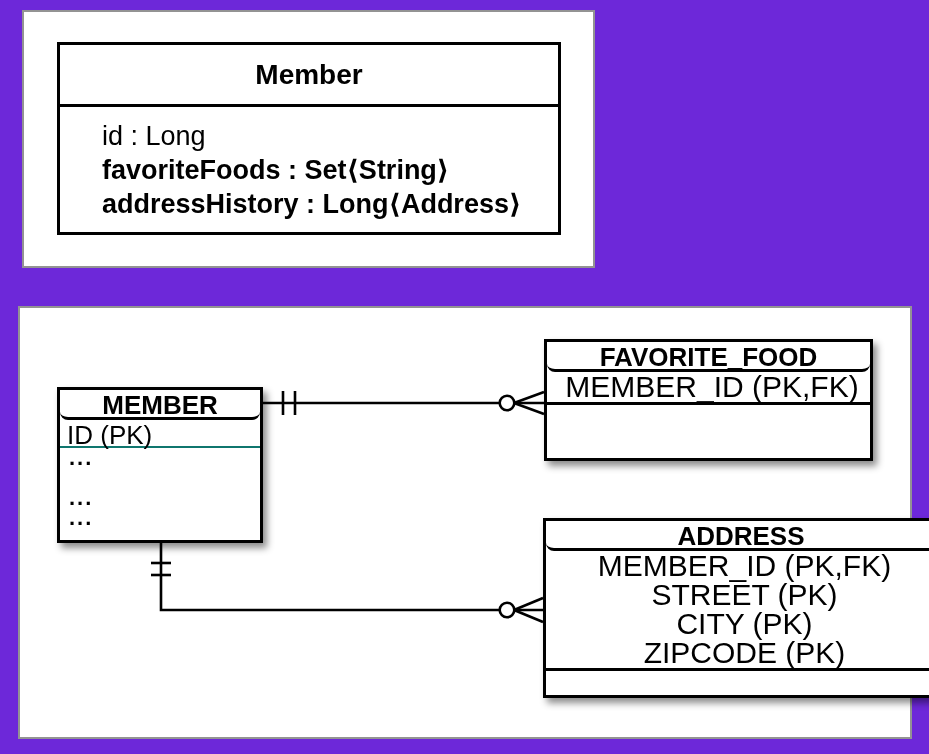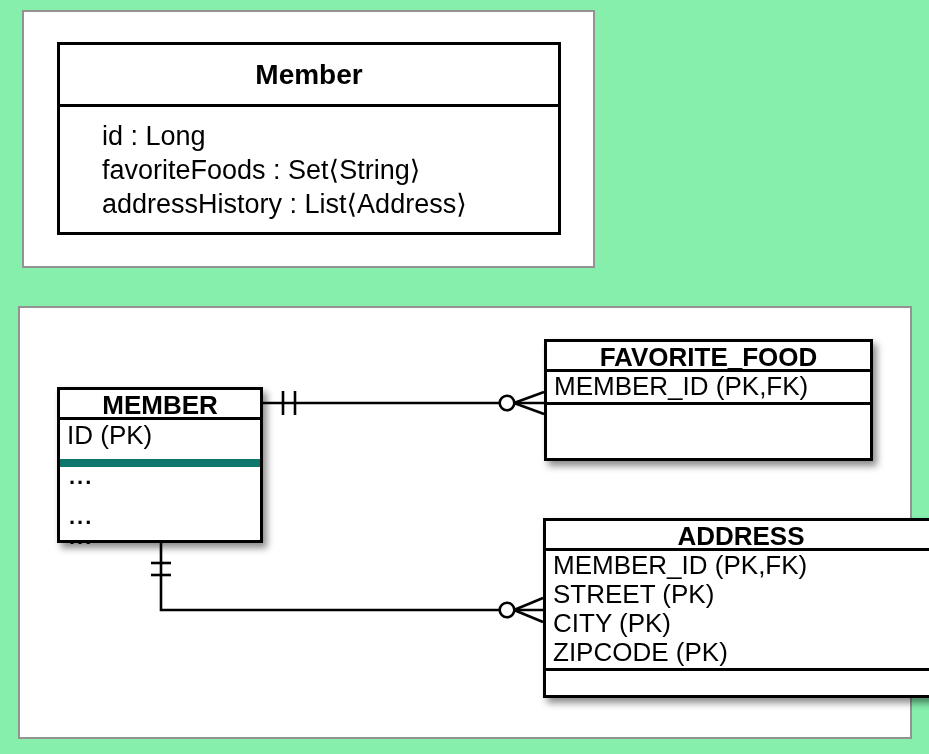--- a/index.html
+++ b/index.html
@@ -5,21 +5,21 @@
   :root {
     --panel-border: #939393;
     --line: #000000;
   }
   * { box-sizing: border-box; }
   html, body { margin: 0; padding: 0; background: #ffffff; }
   .page {
     position: relative;
     width: 929px;
     height: 754px;
-    background: #86efac;
+    background: #6d28d9;
     font-family: "Liberation Sans", "DejaVu Sans", sans-serif;
     color: #000;
     overflow: hidden;
   }
   .panel {
     position: absolute;
     background: #fff;
     border: 2px solid var(--panel-border);
   }
   .top-panel  { left: 22px; top: 10px;  width: 573px; height: 258px; }
@@ -39,54 +39,55 @@
     display: flex; align-items: center; justify-content: center;
     font-size: 28px; font-weight: bold;
   }
   .uml-body {
     padding: 12px 10px 0 10px;
     font-size: 27px;
     line-height: 34px;
     white-space: nowrap;
   }
   .uml-attr { font-weight: 400; margin-left: 32px; }
-  .uml-attr.bold { font-weight: 400; }
+  .uml-attr.bold { font-weight: 700; }
 
   
   .er-table {
     position: absolute;
     background: #fff;
     border: 3px solid #000;
     box-shadow: 4px 5px 7px rgba(0,0,0,0.45);
     display: flex; flex-direction: column;
     white-space: nowrap;
   }
   .member-table { left: 37px;  top: 79px;  width: 206px; height: 156px; }
   .ff-table     { left: 524px; top: 31px;  width: 329px; height: 122px; }
   .addr-table   { left: 523px; top: 210px; width: 396px; height: 180px; }
 
   .er-header {
     flex: none;
     height: 30px; line-height: 30px;
     border-bottom: 3px solid #000;
     text-align: center;
-    font-size: 26px; font-weight: bold;
+    font-size: 26px; font-weight: bold; border-radius: 8px;
   }
   .er-rows { flex: none; padding: 0 0 1px 0; }
   .er-row {
-    font-size: 26px;
+    font-size: 30px;
     line-height: 29px;
     padding-left: 7px;
+    text-align: center;
   }
   .member-table .pk-row {
     flex: none;
-    height: 47px; line-height: 31px;
+    height: 28px; line-height: 31px;
     padding-left: 7px;
     font-size: 26px;
-    border-bottom: 8px solid #0f766e;
+    border-bottom: 2px solid #0f766e;
   }
   .er-dots {
     flex: 1;
     padding: 2px 0 0 9px;
     font-size: 22px; font-weight: bold; letter-spacing: 2px;
   }
   .ph-row { height: 20px; line-height: 16px; }
   .er-footer { flex: 1; border-top: 3px solid #000; }
 
   
@@ -113,21 +114,21 @@
 
   <section class="panel top-panel">
     <div class="uml-box">
       <div class="uml-header">Member</div>
       <div class="uml-body">
 
           <div class="uml-attr">id : Long</div>
 
           <div class="uml-attr bold">favoriteFoods : Set⟨String⟩</div>
 
-          <div class="uml-attr bold">addressHistory : List⟨Address⟩</div>
+          <div class="uml-attr bold">addressHistory : Long⟨Address⟩</div>
         </div>
     </div>
   </section>
 
   <section class="panel bottom-panel">
 
     <svg class="rel-lines" viewBox="0 0 890 429" xmlns="http://www.w3.org/2000/svg">
 
       <g>
         <line x1="243" y1="95" x2="524" y2="95"></line>

